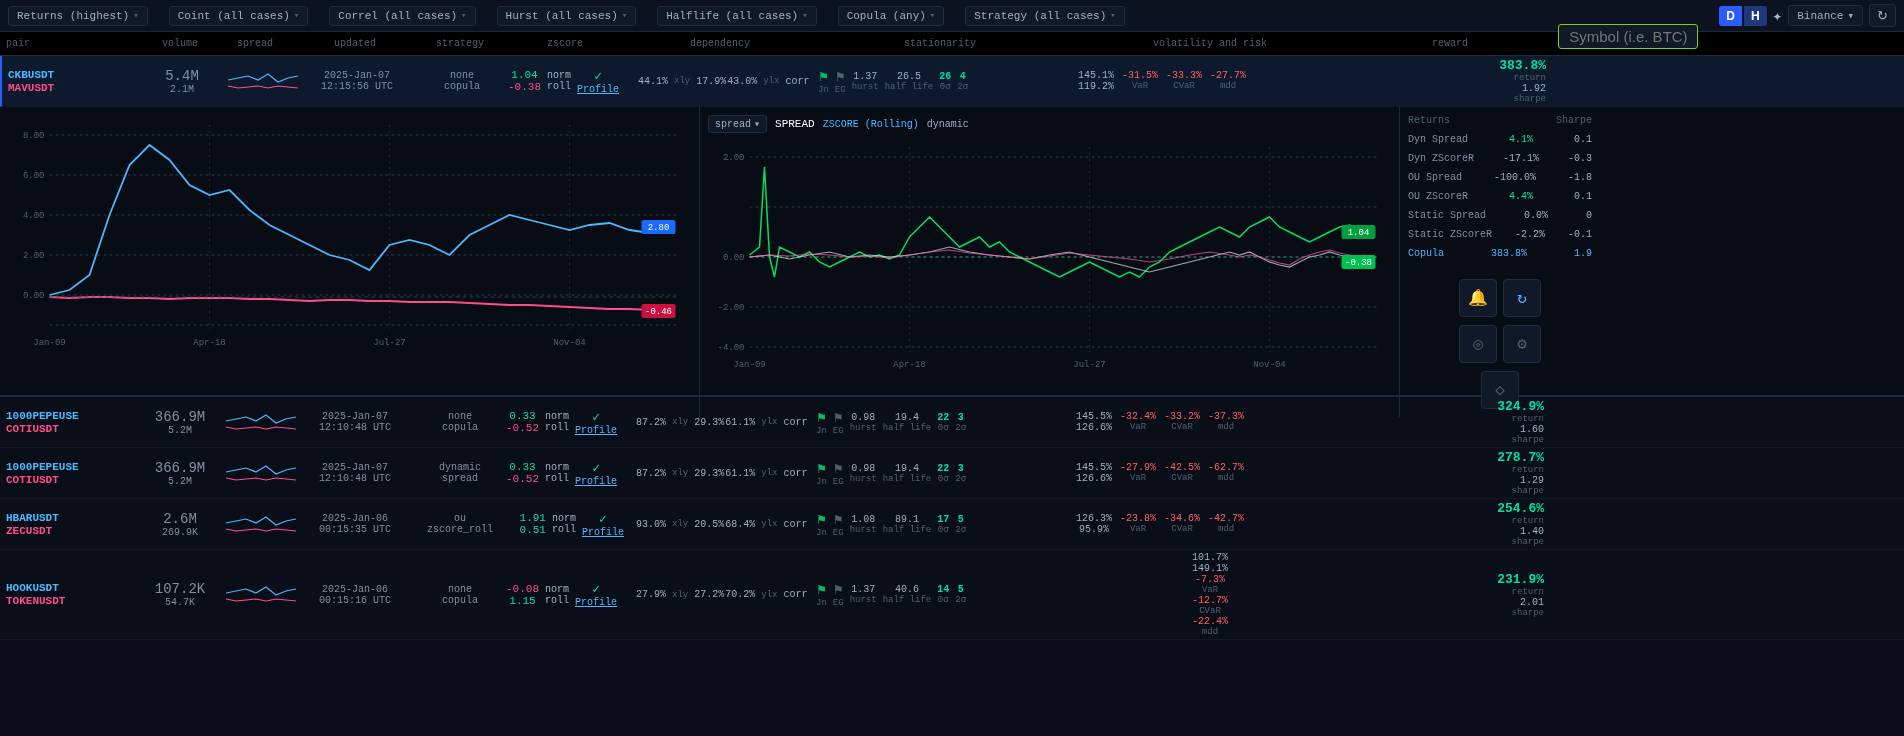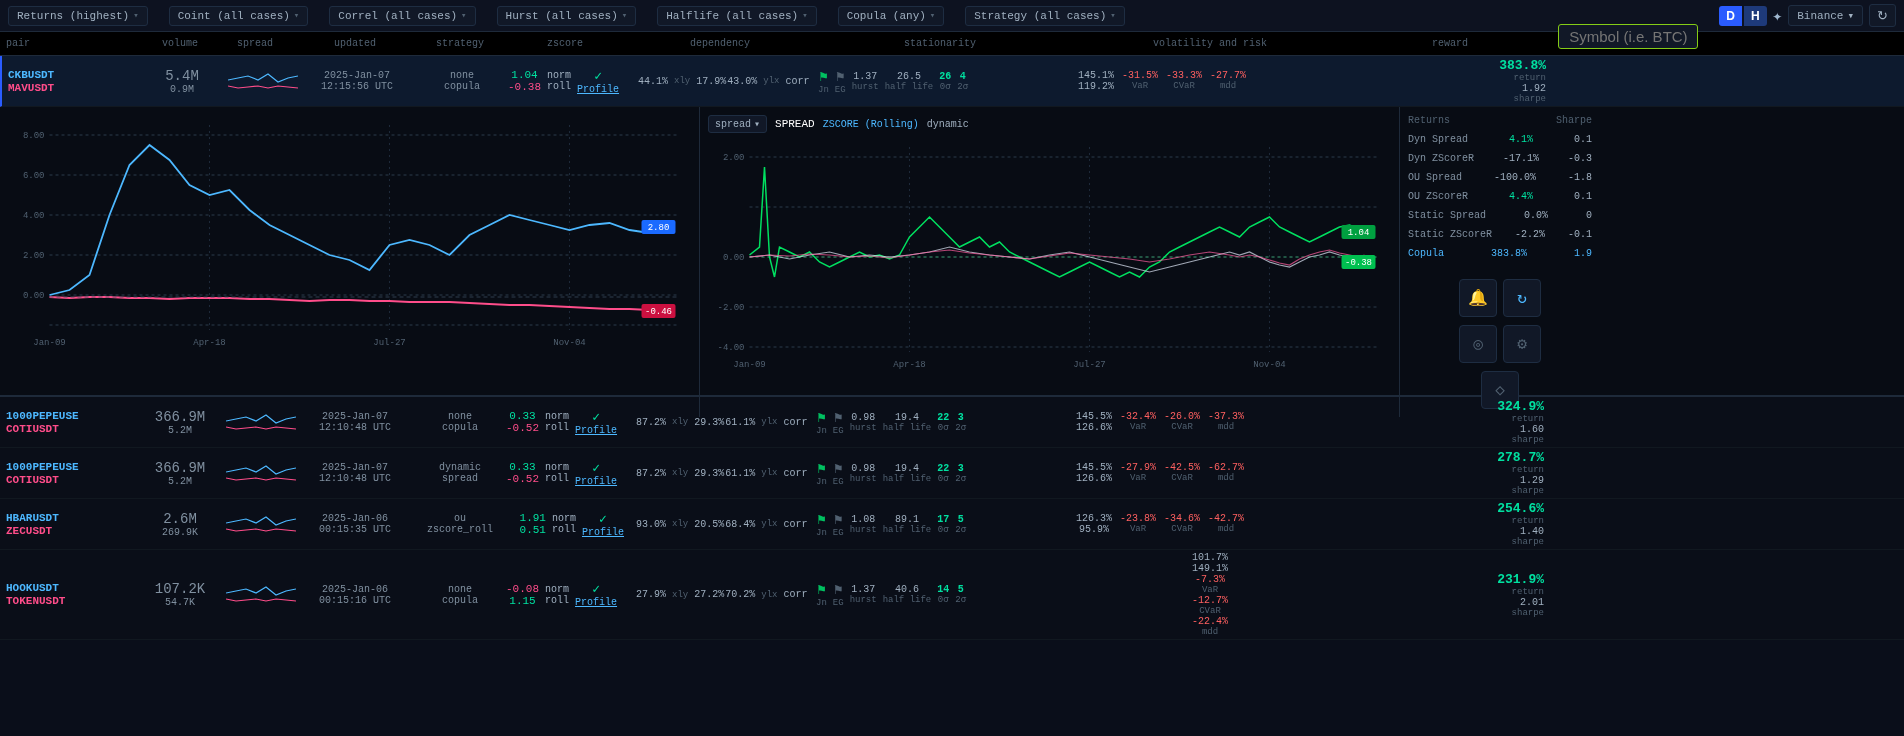--- a/index.html
+++ b/index.html
@@ -358,21 +358,21 @@
 <div class="pair-row active">
   <div class="cell left">
     <div class="pair-names">
       <span class="pair-name-a">CKBUSDT</span>
       <span class="pair-name-b">MAVUSDT</span>
     </div>
   </div>
   <div class="cell">
     <div class="two-line">
       <span class="vol-a">5.4M</span>
-      <span class="vol-b">0.9M</span>
+      <span class="vol-b">2.1M</span>
     </div>
   </div>
   <div class="cell">
     <svg class="sparkline" viewBox="0 0 70 28">
       <polyline points="0,14 10,12 20,10 30,14 40,8 50,16 60,12 70,10" fill="none" stroke="#4db8ff" stroke-width="1.2"></polyline>
       <polyline points="0,20 10,22 20,21 30,20 40,22 50,20 60,21 70,22" fill="none" stroke="#ff4d8a" stroke-width="1.2"></polyline>
     </svg>
   </div>
   <div class="cell">
     <div class="two-line">
@@ -717,21 +717,21 @@
       <div style="display:flex;gap:8px;">
         <div class="two-line">
           <span class="stat-val">145.5%</span>
           <span class="stat-val">126.6%</span>
         </div>
         <div class="two-line">
           <span class="vr-neg">-32.4%</span>
           <span class="stat-label">VaR</span>
         </div>
         <div class="two-line">
-          <span class="vr-neg">-26.0%</span>
+          <span class="vr-neg">-33.2%</span>
           <span class="stat-label">CVaR</span>
         </div>
         <div class="two-line">
           <span class="vr-neg">-37.3%</span>
           <span class="stat-label">mdd</span>
         </div>
       </div>
     </div>
     <div class="cell">
       <div class="reward-cell">

